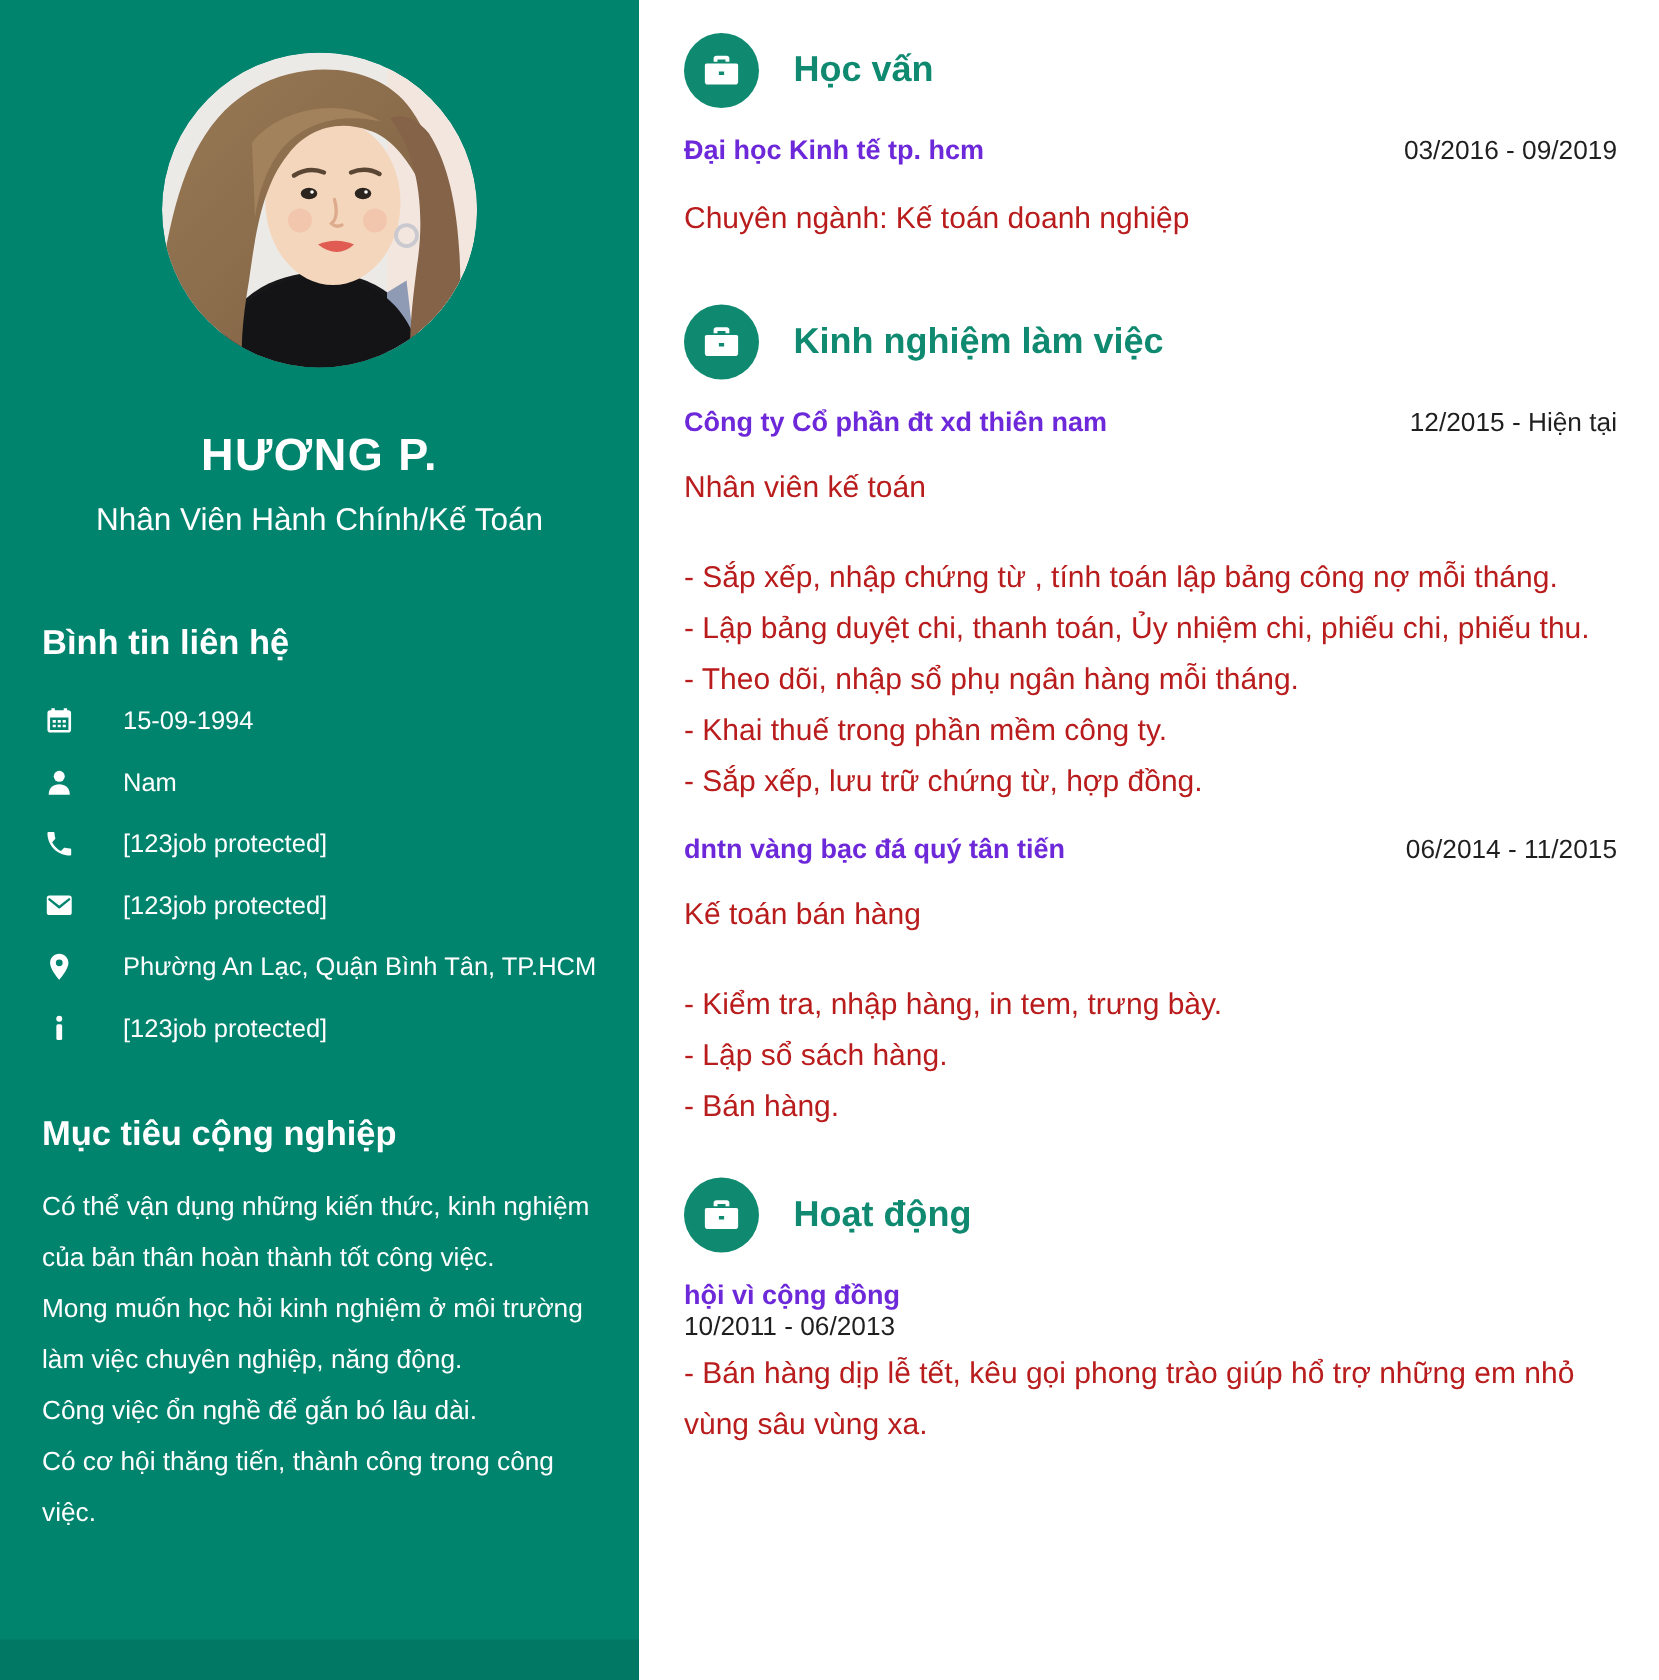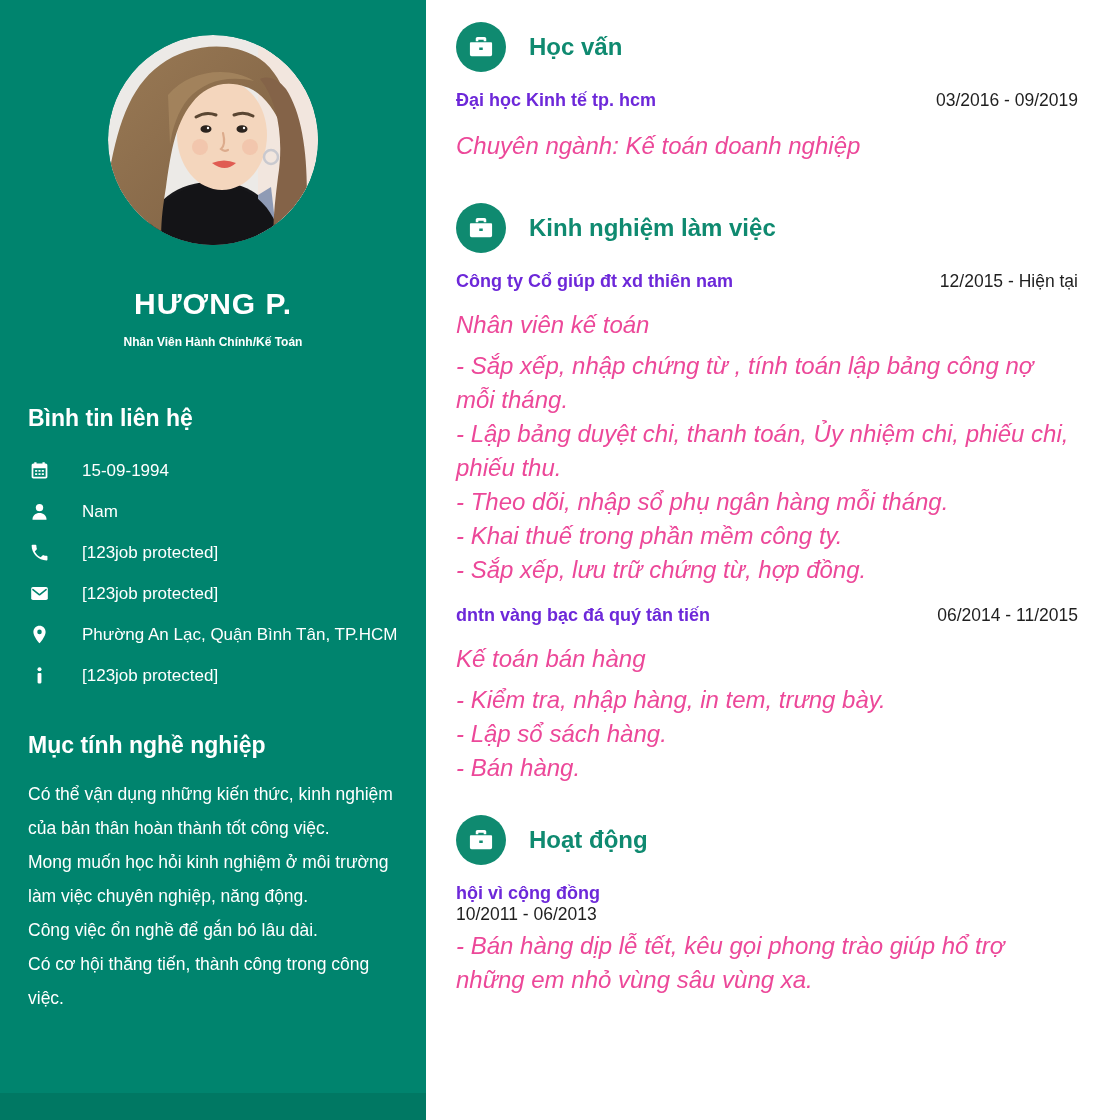--- a/index.html
+++ b/index.html
@@ -21,21 +21,21 @@
     width:210px; height:210px; margin:0 auto;
     border-radius:50%; overflow:hidden;
   }
   .avatar-wrap svg { display:block; width:210px; height:210px; }
   .name {
     margin-top:42px; text-align:center;
     font-size:30px; font-weight:bold; letter-spacing:1px;
   }
   .job-title {
     margin-top:14px; text-align:center;
-    font-size:12px; font-weight:bold;
+    font-size:21px; font-weight:normal;
   }
   .side-heading { font-size:23px; font-weight:bold; }
   .contact-heading { margin-top:56px; }
   .contact-list { list-style:none; margin-top:24px; }
   .contact-item {
     display:flex; gap:32px; margin-bottom:12px;
     font-size:17px; line-height:29px;
   }
   .cicon {
     width:22px; flex-shrink:0; display:flex;
@@ -57,29 +57,29 @@
     background:#0F8A70; flex-shrink:0;
     display:flex; align-items:center; justify-content:center;
   }
   .sec-icon svg { width:28px; height:28px; }
   .sec-title { font-size:24px; font-weight:bold; color:#0F8A70; }
   .entry-row {
     display:flex; justify-content:space-between; align-items:baseline;
   }
   .entry-title { font-size:18px; font-weight:bold; color:#6d28d9; }
   .entry-date { font-size:17.5px; color:#1f1f1f; white-space:nowrap; }
-  .body-line, .bullets div { font-size:24px; line-height:34px; color:#ec4899;font-style:italic; }
+  .body-line, .bullets div { font-size:20px; line-height:34px; color:#b91c1c; }
 
   .sec-edu .entry-row { margin-top:18px; }
   .sec-edu .body-line { margin-top:18px; }
 
   .sec-exp { margin-top:40px; }
   .sec-exp .entry-row { margin-top:18px; }
   .role-line { margin-top:16px; }
-  .bullets { margin-top:7px; }
+  .bullets { margin-top:26px; }
   .job-2 { margin-top:12px; }
 
   .sec-act { margin-top:30px; }
   .sec-act .entry-row { margin-top:18px;flex-direction:column; }
   .sec-act .bullets { margin-top:4px; }
 </style>
 </head>
 <body>
 
 <div class="page">
@@ -188,21 +188,21 @@
         <span class="cicon">
           <svg viewBox="0 0 24 24" fill="#ffffff">
             <circle cx="12" cy="4.8" r="2.3"></circle>
             <rect x="9.8" y="9" width="4.4" height="12" rx="1.2"></rect>
           </svg>
         </span>
         <span class="ctext">[123job protected]</span>
       </li>
     </ul>
 
-    <h2 class="side-heading objective-heading">Mục tính nghề nghiệp</h2>
+    <h2 class="side-heading objective-heading">Mục tiêu cộng nghiệp</h2>
     <div class="objective">
       <div>Có thể vận dụng những kiến thức, kinh nghiệm của bản thân hoàn thành tốt công việc.</div>
       <div>Mong muốn học hỏi kinh nghiệm ở môi trường làm việc chuyên nghiệp, năng động.</div>
       <div>Công việc ổn nghề để gắn bó lâu dài.</div>
       <div>Có cơ hội thăng tiến, thành công trong công việc.</div>
     </div>
 
     <div class="sidebar-band"></div>
   </aside>
 
@@ -233,21 +233,21 @@
           <svg viewBox="0 0 24 24" fill="#ffffff">
             <path d="M9 3.5h6c.8 0 1.5.7 1.5 1.5v2h-2.2V5.7H9.7V7H7.5V5c0-.8.7-1.5 1.5-1.5z"></path>
             <path d="M3.5 8h17c.6 0 1 .4 1 1v9.5c0 .8-.7 1.5-1.5 1.5H4c-.8 0-1.5-.7-1.5-1.5V9c0-.6.4-1 1-1zm7 4.5v2h3v-2h-3z"></path>
           </svg>
         </span>
         <h2 class="sec-title">Kinh nghiệm làm việc</h2>
       </div>
 
       <div class="entry job-1">
         <div class="entry-row">
-          <span class="entry-title">Công ty Cổ giúp đt xd thiên nam</span>
+          <span class="entry-title">Công ty Cổ phần đt xd thiên nam</span>
           <span class="entry-date">12/2015 - Hiện tại</span>
         </div>
         <div class="body-line role-line">Nhân viên kế toán</div>
         <div class="bullets">
           <div>- Sắp xếp, nhập chứng từ , tính toán lập bảng công nợ mỗi tháng.</div>
           <div>- Lập bảng duyệt chi, thanh toán, Ủy nhiệm chi, phiếu chi, phiếu thu.</div>
           <div>- Theo dõi, nhập sổ phụ ngân hàng mỗi tháng.</div>
           <div>- Khai thuế trong phần mềm công ty.</div>
           <div>- Sắp xếp, lưu trữ chứng từ, hợp đồng.</div>
         </div>

